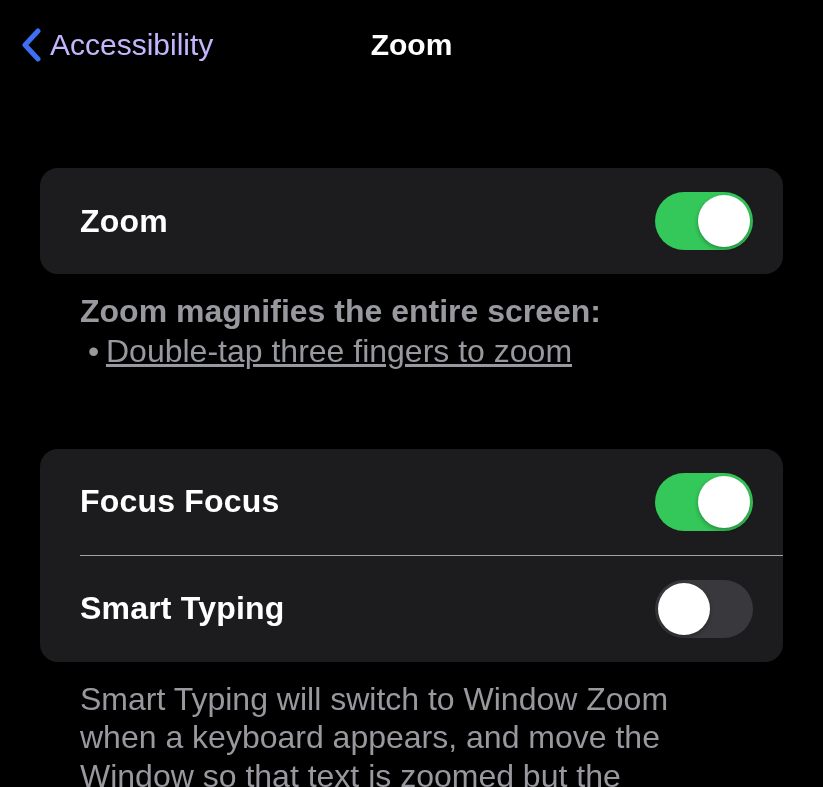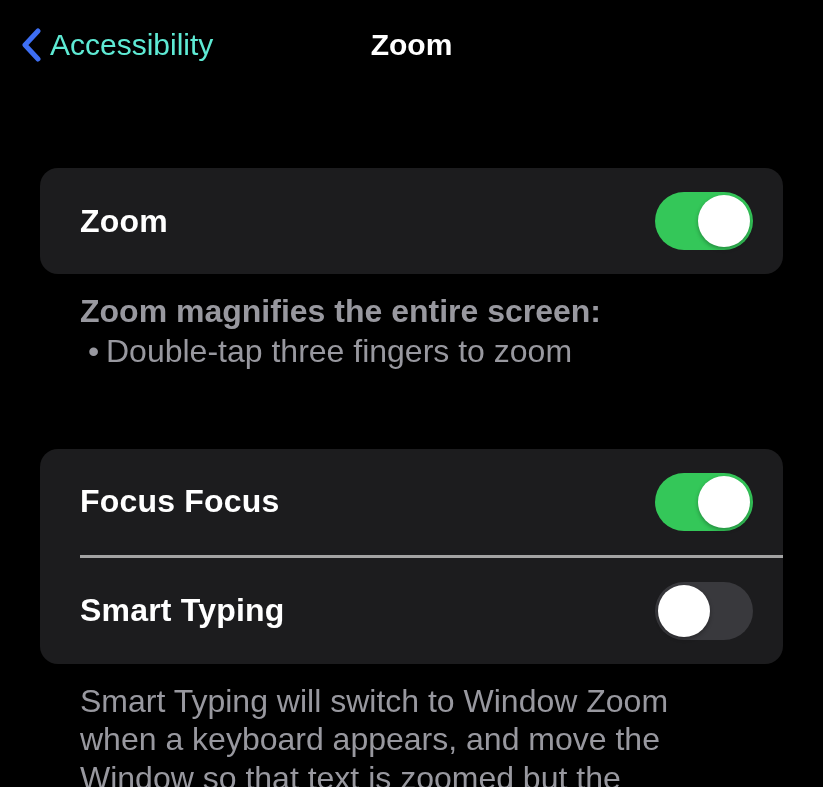--- a/index.html
+++ b/index.html
@@ -18,21 +18,21 @@
     .header {
       display: flex;
       align-items: center;
       padding: 30px 20px;
       position: relative;
       height: 90px;
     }
     .back-group {
       display: flex;
       align-items: center;
-      color: #5eead4;
+      color: #c4b5fd;
       cursor: pointer;
     }
     .back-chevron {
       width: 22px;
       height: 34px;
       margin-right: 8px;
     }
     .back-label {
       font-size: 30px;
       font-weight: 400;
@@ -59,21 +59,21 @@
       overflow: hidden;
     }
     .row {
       display: flex;
       align-items: center;
       justify-content: space-between;
       padding: 24px 30px 24px 40px;
       min-height: 87px;
     }
     .row + .row {
-      border-top: 3px solid #a3a3a3;
+      border-top: 1px solid #a3a3a3;
       margin-left: 40px;
       padding-left: 0;
     }
     .row-label {
       font-size: 32px;
       font-weight: 600;
       letter-spacing: 0.2px;
     }
     .toggle {
       width: 98px;
@@ -109,20 +109,21 @@
       color: #98989f;
       font-size: 32px;
       line-height: 1.2;
     }
     .footer-header {
       font-weight: 600;
     }
     .footer-list {
       list-style: none;
       margin-top: 2px;
+      text-decoration: underline;
     }
     .footer-list li {
       position: relative;
       padding-left: 26px;
       line-height: 1.2;
     }
     .footer-list li::before {
       content: "•";
       position: absolute;
       left: 8px;

